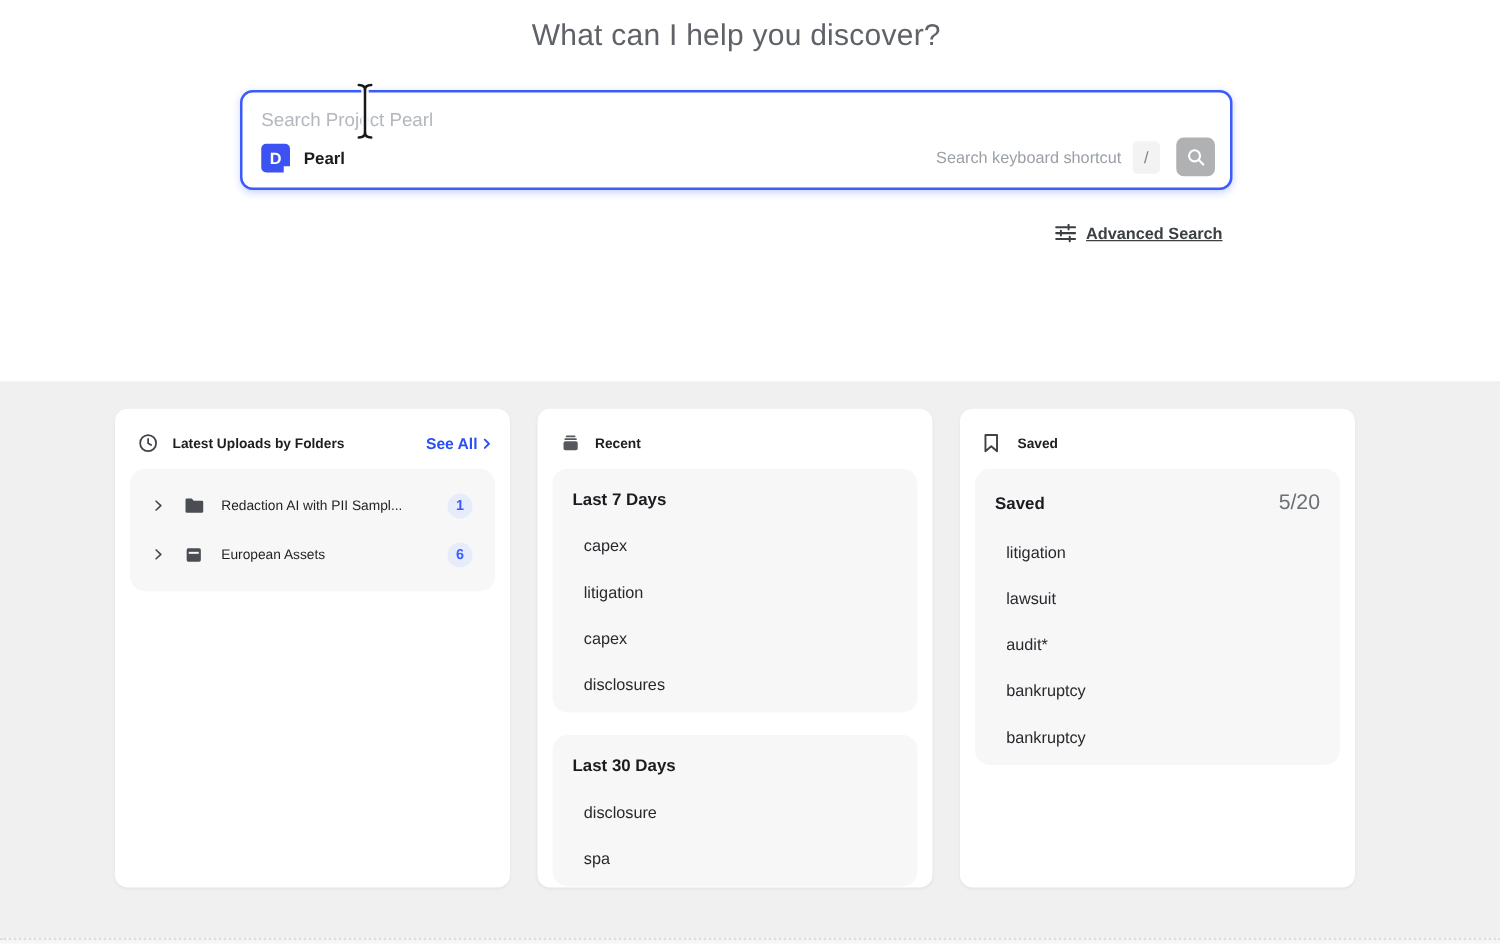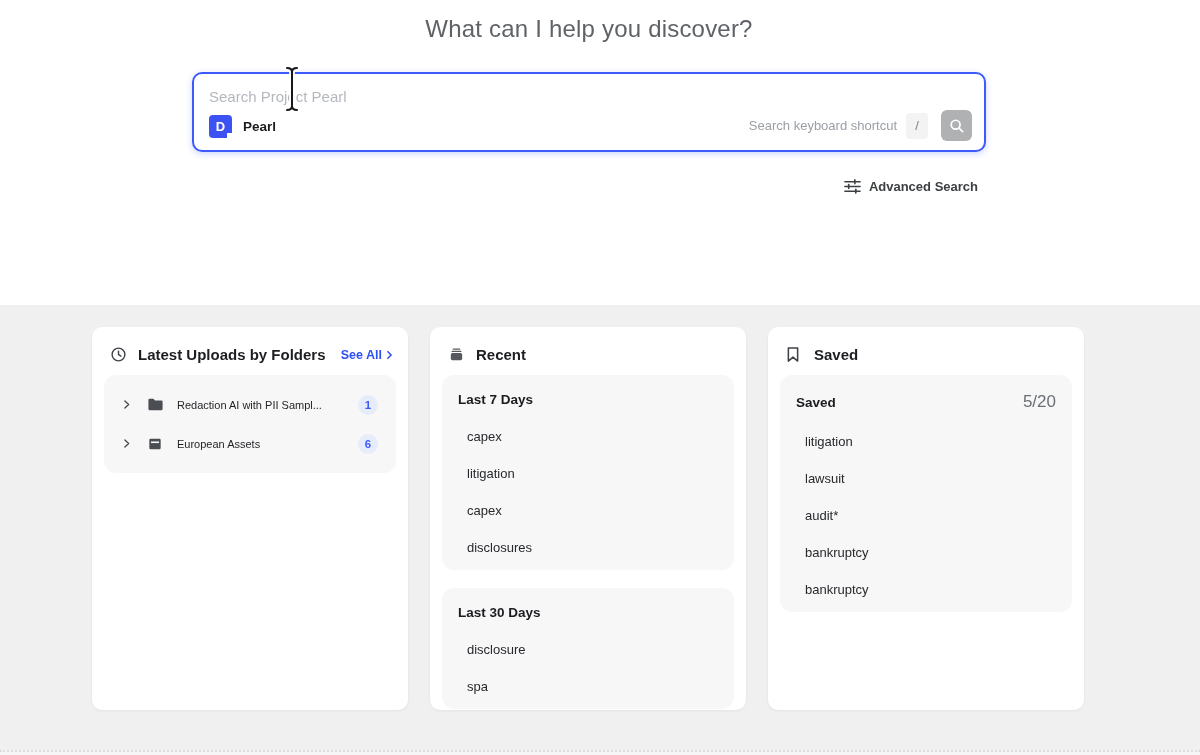--- a/index.html
+++ b/index.html
@@ -61,21 +61,21 @@
     background:#b0b1b3; display:flex; align-items:center; justify-content:center;
     cursor:pointer; margin-left:4px;
   }
 
   .cursor-ibeam { position:absolute; left:282px; top:64px; pointer-events:none; }
 
   .advanced-search {
     position:absolute; top:179px; right:222px;
     display:flex; align-items:center; gap:8px; cursor:pointer;
   }
-  .advanced-search span { font-size:13px; font-weight:700; color:#3c4043; }
+  .advanced-search span { font-size:13px; font-weight:700; color:#3c4043;text-decoration:underline; }
 
   
   .lower {
     position:absolute; left:0; top:305px; width:1200px; height:445px;
     background:#f0f0f1;
   }
   .bottom-strip {
     position:absolute; left:0; top:750px; width:1200px; height:5px;
     background:#f6f6f7; border-top:2px dotted #dddddf;
   }
@@ -87,21 +87,21 @@
   }
   .card-1 { left:92px; }
   .card-2 { left:430px; }
   .card-3 { left:768px; }
 
   .card-header {
     display:flex; align-items:center;
     padding:19px 14px 12px 18px;
   }
   .card-header .hicon { width:17px; display:flex; margin-right:11px; }
-  .card-title { font-size:15px; font-weight:700; color:#1d1e21; }
+  .card-title { font-size:11px; font-weight:700; color:#1d1e21; }
   .see-all {
     margin-left:auto; display:flex; align-items:center; gap:3px;
     color:#2b50f3; font-size:12.5px; font-weight:700; cursor:pointer;
   }
 
   .inner-panel {
     margin:0 12px; background:#f7f7f8; border-radius:12px;
   }
 
   

